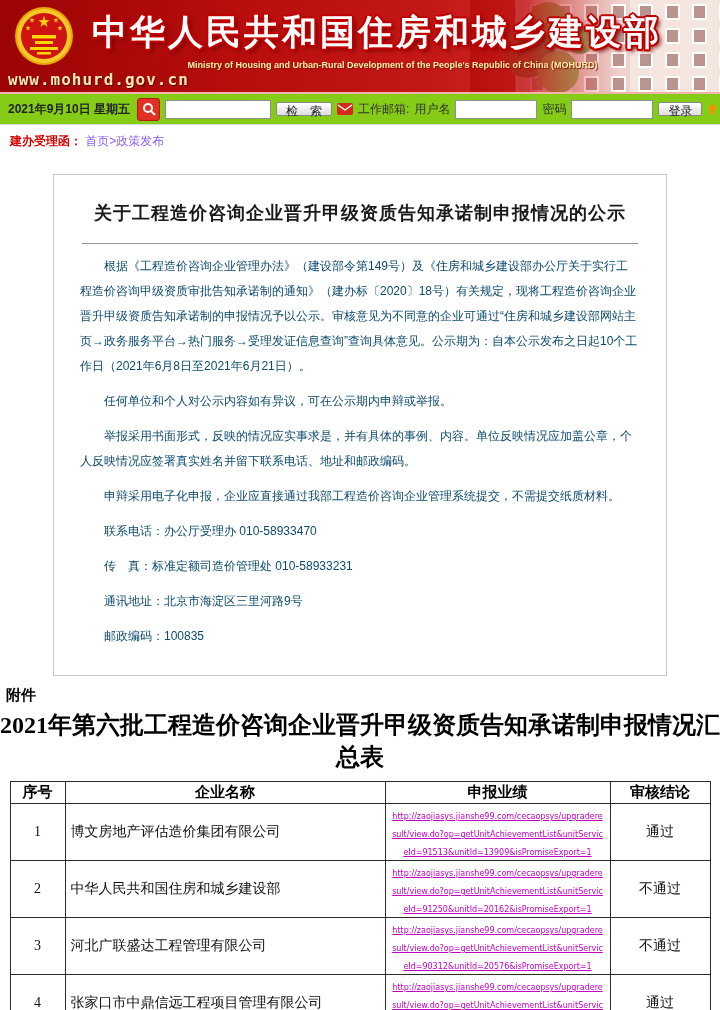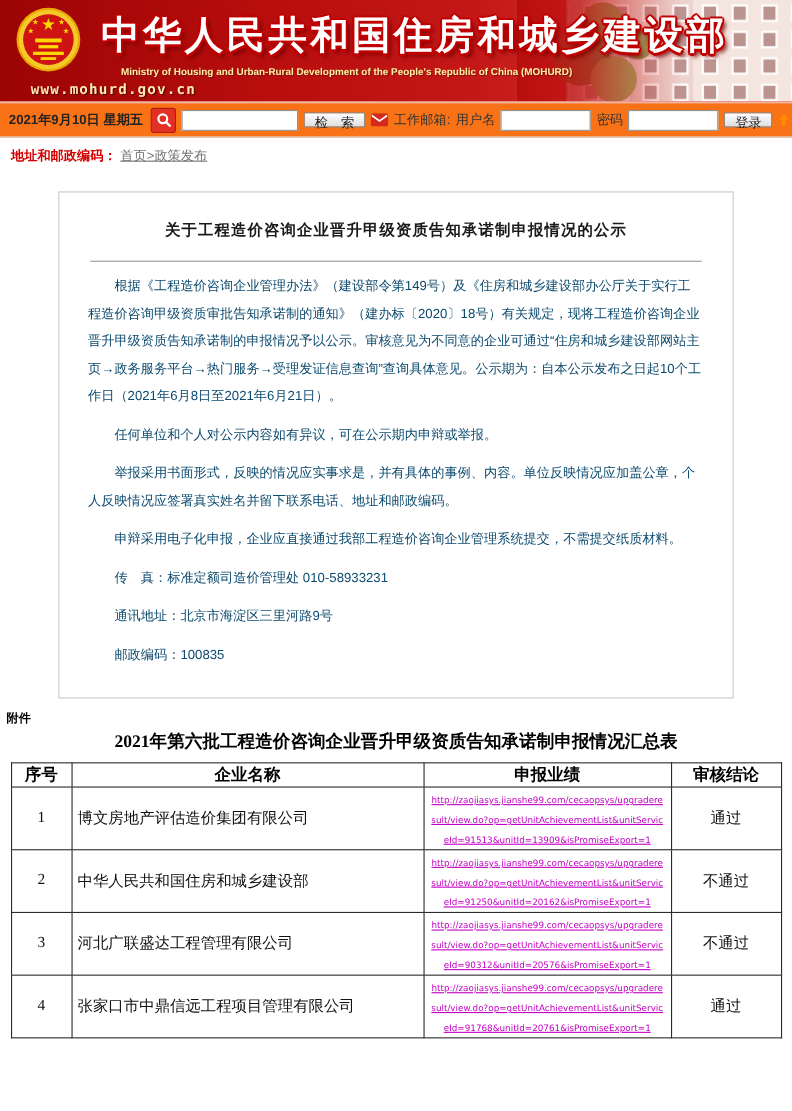--- a/index.html
+++ b/index.html
@@ -11,39 +11,39 @@
 
   
   .header {
     position:relative; height:92px; overflow:hidden;
     background:linear-gradient(90deg,#9c0404 0%,#b90e0e 35%,#c41818 60%,#cd2b2b 78%,#d24040 100%);
   }
   .header-photo { position:absolute; right:0; top:0; }
   .emblem { position:absolute; left:13px; top:5px; }
   .site-url {
     position:absolute; left:8px; bottom:3px;
-    font-family:"DejaVu Sans Mono", monospace; font-size:13px; font-weight:bold;
-    color:#ffe9b0; letter-spacing:1px; text-shadow:1px 1px 1px #5a0000;margin-left:20px;
+    font-family:"DejaVu Sans Mono", monospace; font-size:16px; font-weight:bold;
+    color:#ffe9b0; letter-spacing:1px; text-shadow:1px 1px 1px #5a0000;
   }
   .header-title {
     position:absolute; left:92px; right:68px; top:9px; text-align:center;
     font-size:35px; font-weight:bold; color:#ffffff; letter-spacing:3px; white-space:nowrap;
     text-shadow:
       2px 0 0 #c00000,-2px 0 0 #c00000,0 2px 0 #c00000,0 -2px 0 #c00000,
       1.5px 1.5px 0 #c00000,-1.5px -1.5px 0 #c00000,1.5px -1.5px 0 #c00000,-1.5px 1.5px 0 #c00000,
       3px 3px 4px #700000;
   }
   .header-subtitle {
-    position:absolute; left:110px; right:45px; top:60px; text-align:left;
+    position:absolute; left:110px; right:45px; top:60px; text-align:center;
     font-size:9px; font-weight:bold; color:#fff0a0; text-shadow:1px 1px 1px #801010;
   }
 
   
   .toolbar {
-    height:33px; background:#f97316; border-top:2px solid #f0b3a8; border-bottom:1px solid #d7d7d7;
+    height:33px; background:#84cc16; border-top:2px solid #f0b3a8; border-bottom:1px solid #d7d7d7;
     display:flex; align-items:center; padding:0 8px; gap:5px; font-size:12px; color:#333;
     white-space:nowrap;
   }
   .toolbar .date { font-weight:bold; color:#222; margin-right:2px; }
   .tb-input { height:19px; border:1px solid #8f8f8f; background:#fff; padding:0 3px; font-size:11px; }
   .search-input { width:106px; }
   .user-input { width:82px; }
   .pass-input { width:82px; }
   .btn {
     height:14px; background:linear-gradient(#ffffff,#dedede); border:1px solid #888;
@@ -54,38 +54,38 @@
     width:23px; height:23px; background:#e23024; border-radius:3px; border:1px solid #b01c12;
     display:flex; align-items:center; justify-content:center; flex:0 0 auto;
   }
   .mail-ico { flex:0 0 auto; display:flex; }
   .right-links { margin-left:auto; display:flex; align-items:center; gap:4px; }
   .sep-gap { width:6px; }
 
   
   .breadcrumb { padding:8px 10px 4px; font-size:12px; }
   .crumb-label { color:#d40000; font-weight:bold; }
-  .crumb-path { color:#737373; cursor:pointer;text-decoration:underline; }
+  .crumb-path { color:#8b5cf6; cursor:pointer; }
 
   
   .doc-box {
     width:614px; margin:20px auto 0; border:1px solid #c9c9c9; background:#fff;
     padding:26px 14px 16px;
   }
-  .doc-title { text-align:center; font-size:14px; font-weight:bold; color:#1a1a1a; letter-spacing:1px; }
+  .doc-title { text-align:center; font-size:18px; font-weight:bold; color:#1a1a1a; letter-spacing:1px; }
   .doc-number { text-align:center; font-size:12px; color:#333; margin-top:17px; }
   .doc-divider { border:none; border-top:1px solid #9a9a9a; margin:18px 14px 2px; }
   .doc-box p {
     font-size:12px; color:#0c4a6e; line-height:25px; text-indent:2em; margin:10px 12px;
   }
 
   
-  .attachment { font-size:11px; font-weight:bold; color:#000; margin:10px 0 0 6px; }
+  .attachment { font-size:15px; font-weight:bold; color:#000; margin:10px 0 0 6px; }
   .table-title {
-    text-align:center; font-family:"Liberation Serif", serif; font-size:16px; font-weight:bold;
+    text-align:center; font-family:"Liberation Serif", serif; font-size:24px; font-weight:bold;
     color:#000; margin:4px 0 8px;
   }
   table.app-table {
     width:700px; margin:0 auto; border-collapse:collapse; table-layout:fixed;
     font-family:"Liberation Serif", serif;
   }
   .app-table th, .app-table td { border:1px solid #2b2b2b; overflow:hidden; }
   .app-table th { font-size:15px; font-weight:bold; height:20px; color:#000; }
   .app-table td { height:35px; color:#111; }
   td.c-no, td.c-result { text-align:center; font-size:14px; }
@@ -171,31 +171,32 @@
     <svg width="11" height="12" viewBox="0 0 12 12" aria-hidden="true">
       <path d="M6 0 L11 6 H8 V12 H4 V6 H1 Z" fill="#ff8a00"></path>
     </svg>
 
     <span class="sep-gap"></span>
 
   </span>
 </div>
 
 <div class="breadcrumb">
-  <span class="crumb-label">地址和邮政编码：</span>
+  <span class="crumb-label">建办受理函：</span>
   <span class="crumb-path">首页&gt;政策发布</span>
 </div>
 
 <div class="doc-box">
   <div class="doc-title">关于工程造价咨询企业晋升甲级资质告知承诺制申报情况的公示</div>
   <hr class="doc-divider">
   <p>根据《工程造价咨询企业管理办法》（建设部令第149号）及《住房和城乡建设部办公厅关于实行工程造价咨询甲级资质审批告知承诺制的通知》（建办标〔2020〕18号）有关规定，现将工程造价咨询企业晋升甲级资质告知承诺制的申报情况予以公示。审核意见为不同意的企业可通过“住房和城乡建设部网站主页→政务服务平台→热门服务→受理发证信息查询”查询具体意见。公示期为：自本公示发布之日起10个工作日（2021年6月8日至2021年6月21日）。</p>
   <p>任何单位和个人对公示内容如有异议，可在公示期内申辩或举报。</p>
   <p>举报采用书面形式，反映的情况应实事求是，并有具体的事例、内容。单位反映情况应加盖公章，个人反映情况应签署真实姓名并留下联系电话、地址和邮政编码。</p>
   <p>申辩采用电子化申报，企业应直接通过我部工程造价咨询企业管理系统提交，不需提交纸质材料。</p>
+  <p>联系电话：办公厅受理办 010-58933470</p>
   <p>传　真：标准定额司造价管理处 010-58933231</p>
   <p>通讯地址：北京市海淀区三里河路9号</p>
   <p>邮政编码：100835</p>
 </div>
 
 <div class="attachment">附件</div>
 <div class="table-title">2021年第六批工程造价咨询企业晋升甲级资质告知承诺制申报情况汇总表</div>
 
 <table class="app-table">
   <colgroup>

